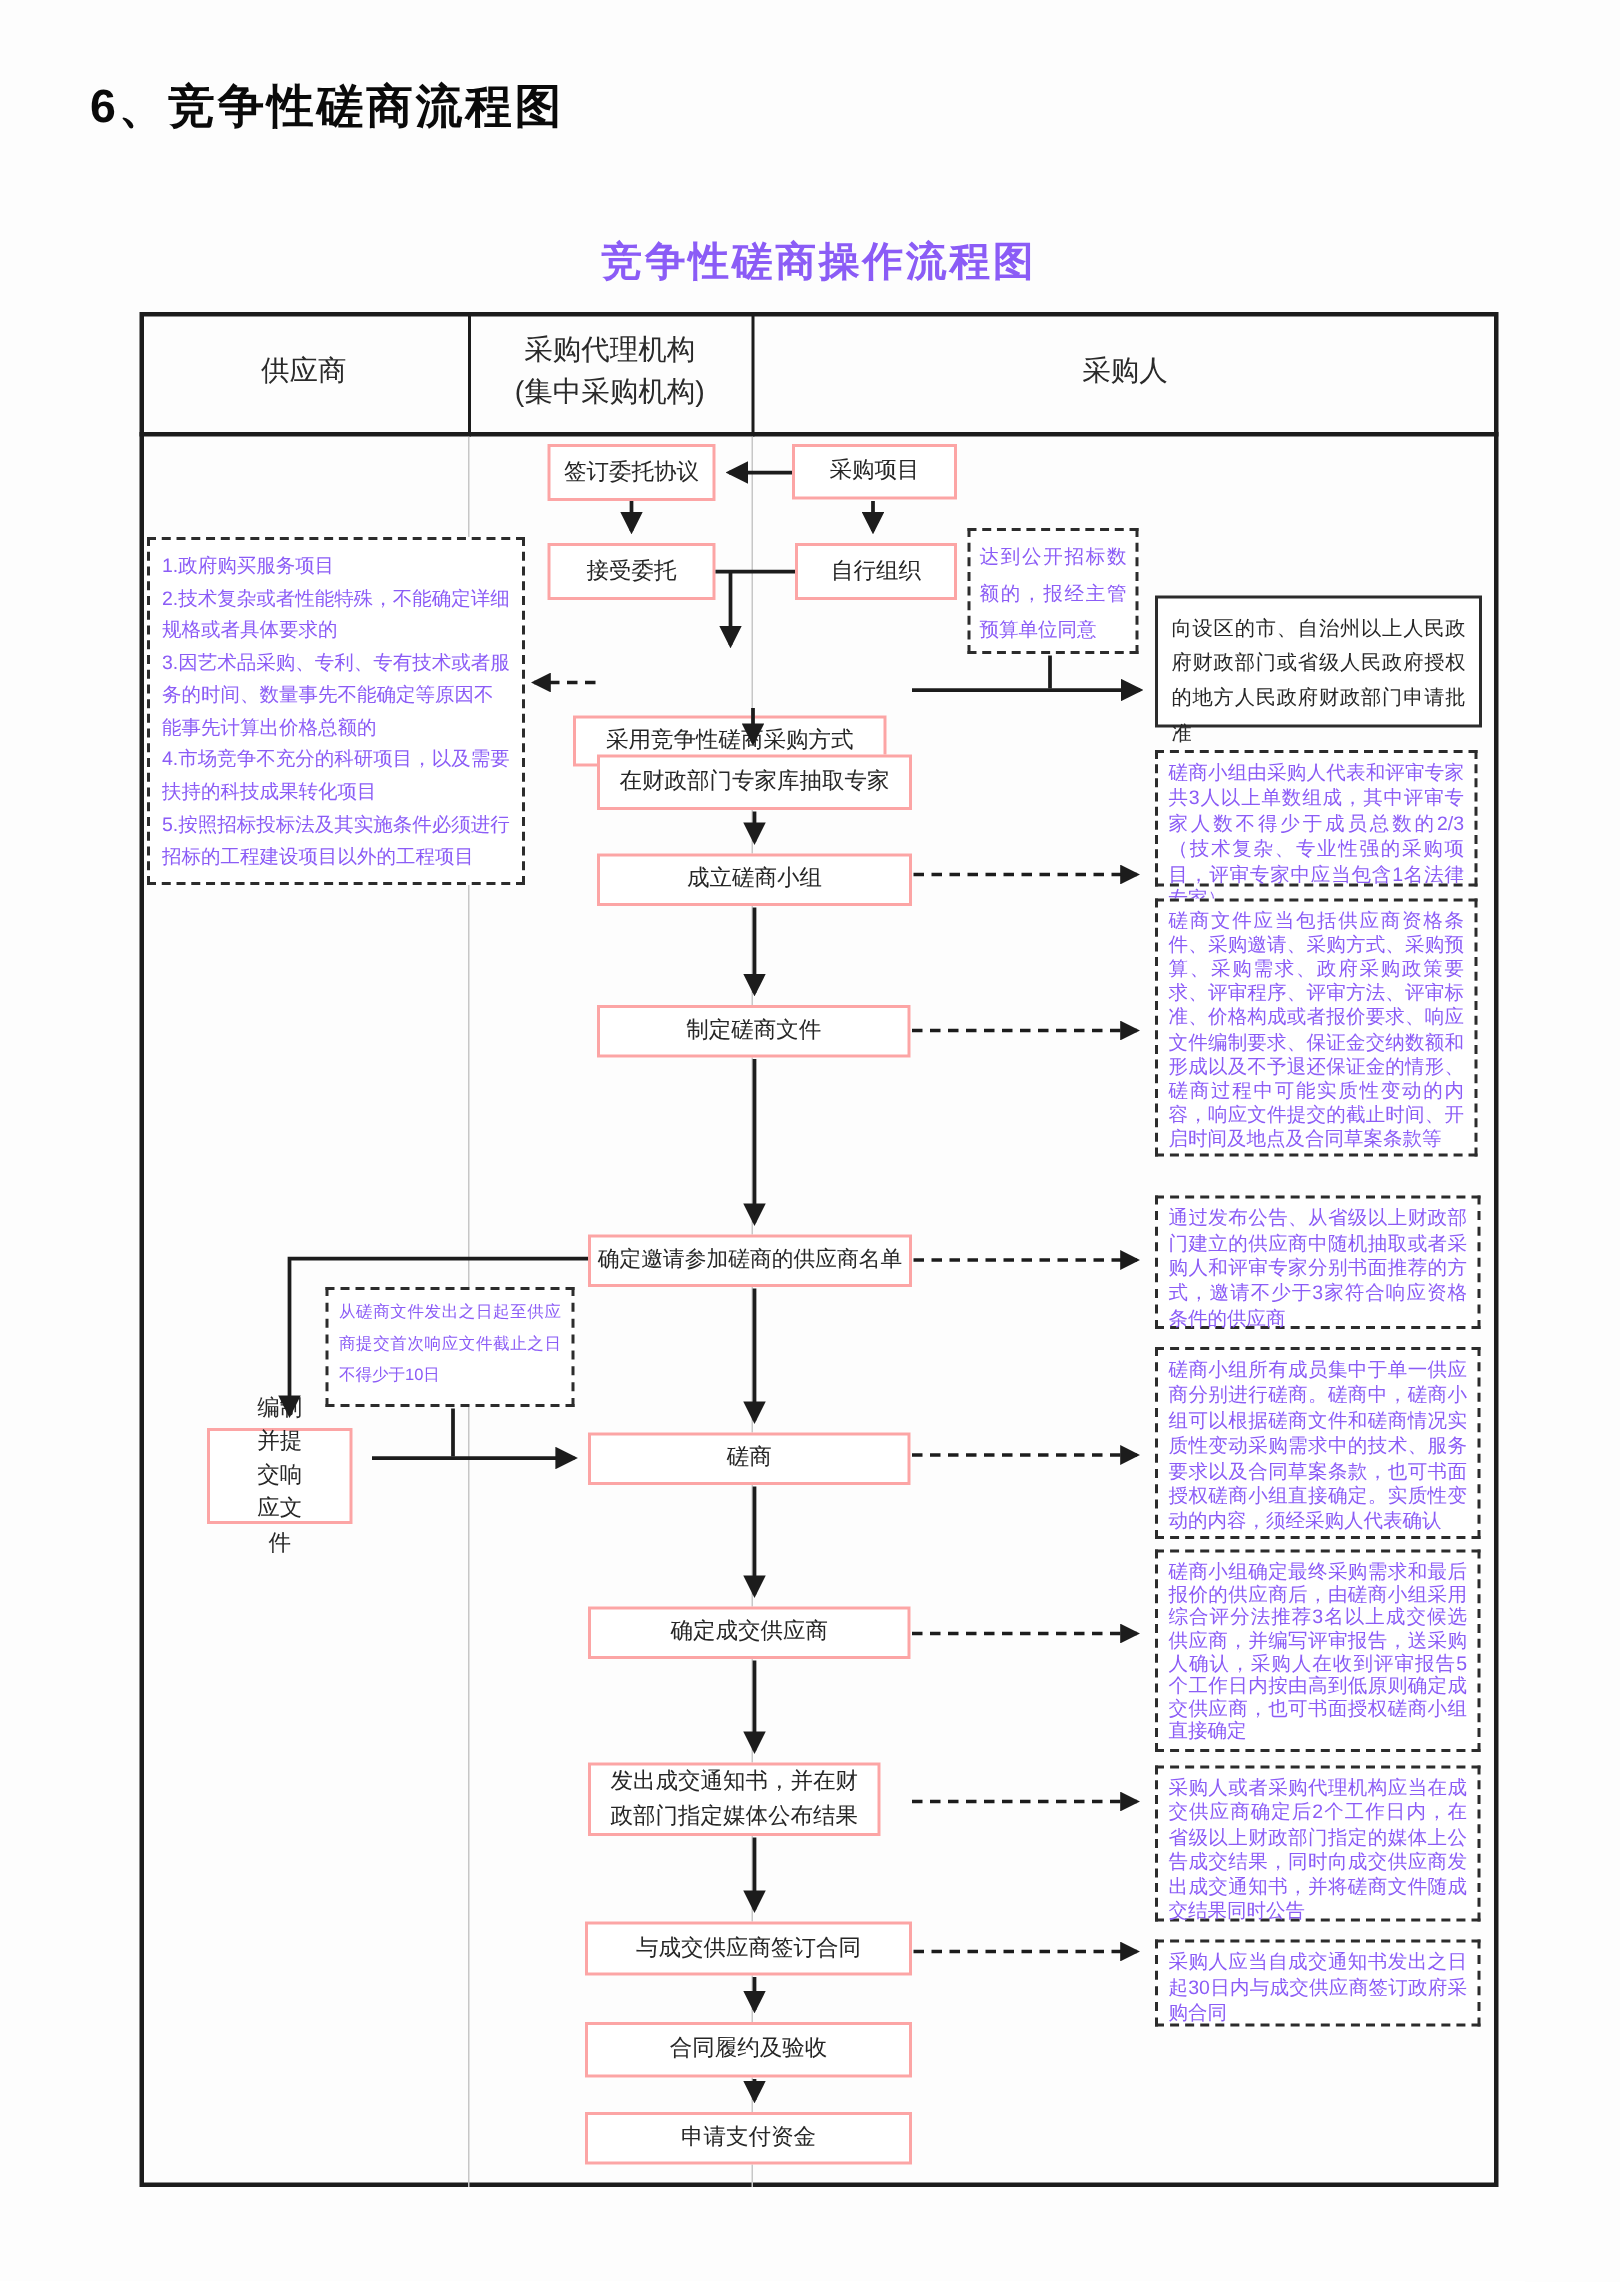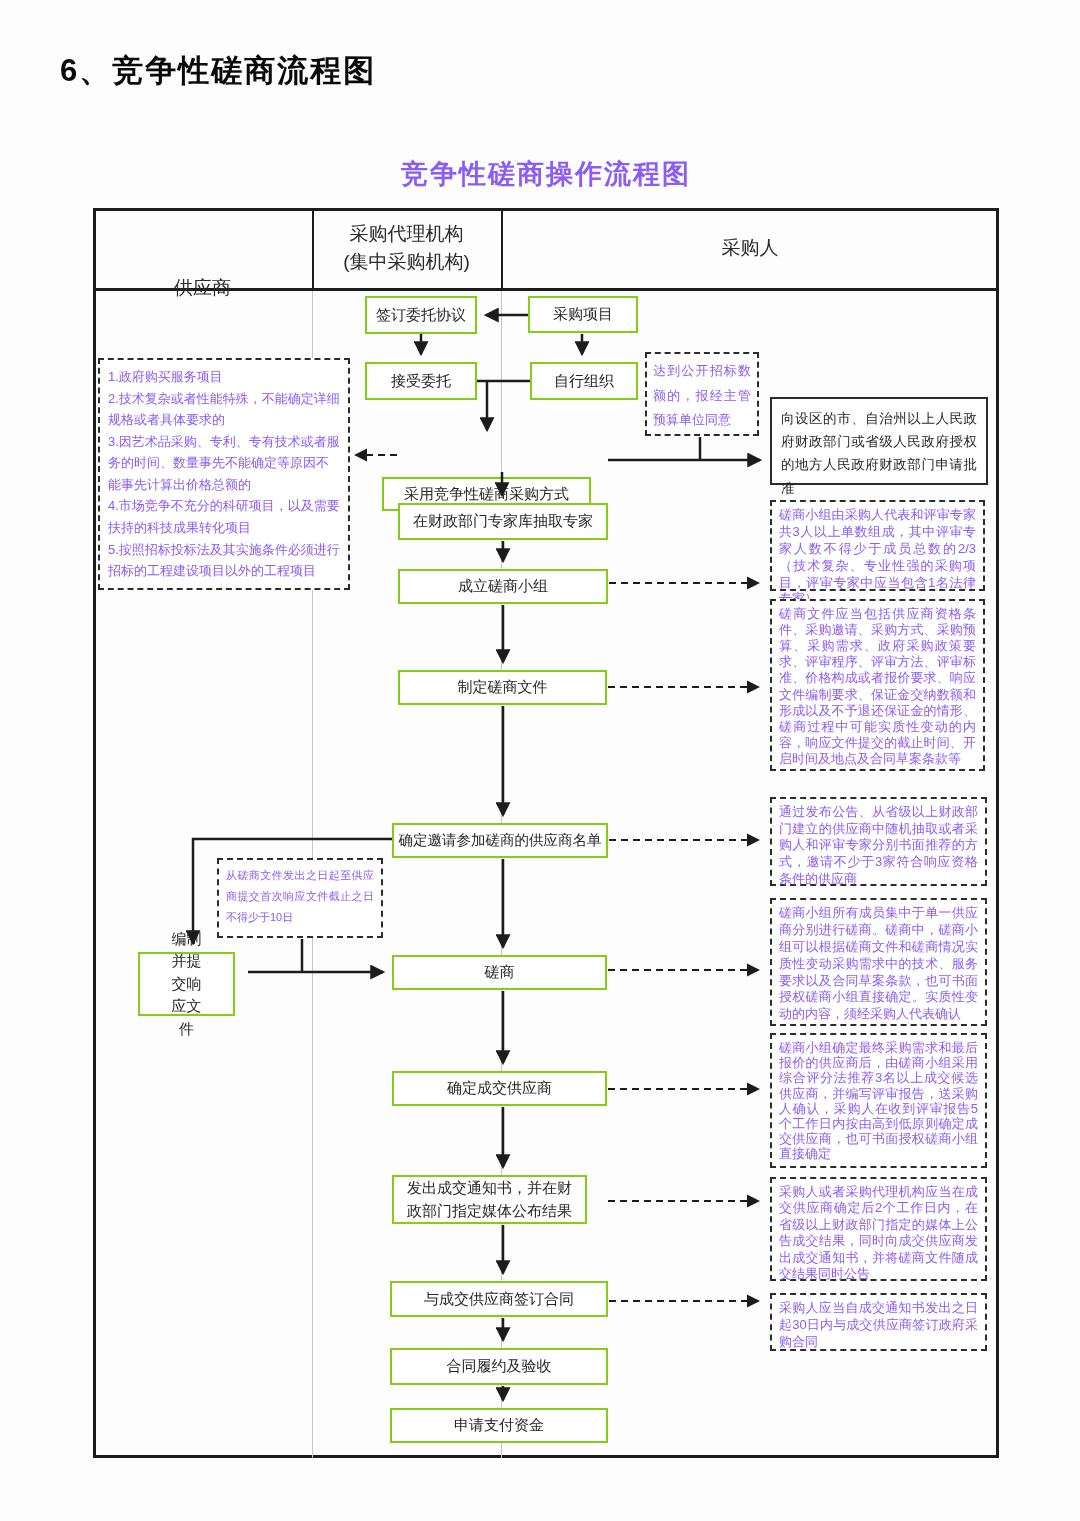--- a/index.html
+++ b/index.html
@@ -7,21 +7,21 @@
   #canvas{position:relative;width:1080px;height:1521px;background:#fdfdfd;overflow:hidden;}
   .abs{position:absolute;box-sizing:border-box;}
   .doc-heading{left:60px;top:50px;font-size:31px;font-weight:bold;color:#0a0a0a;letter-spacing:2px;}
   .chart-title{left:93px;top:156px;width:906px;text-align:center;font-size:27px;font-weight:bold;color:#8b5cf6;letter-spacing:2px;}
   .frame{left:93px;top:208px;width:906px;height:1250px;border:3px solid #1c1c1c;background:transparent;}
   .hdr-line{left:93px;top:288px;width:906px;height:3px;background:#1c1c1c;}
   .vdiv-dark{top:208px;width:2px;height:83px;background:#1c1c1c;}
   .vdiv-light{top:291px;width:1px;height:1167px;background:#c7c7c7;}
   .col-header{top:208px;height:80px;display:flex;align-items:center;justify-content:center;
               font-size:19px;color:#2a2a2a;text-align:center;white-space:pre-line;line-height:1.5;z-index:2;}
-  .node{border:2px solid #84cc16;background:#fff;display:flex;align-items:center;justify-content:center;
+  .node{border:2px solid #fca5a5;background:#fff;display:flex;align-items:center;justify-content:center;
         text-align:center;font-size:15px;color:#262626;line-height:1.5;z-index:2;}
   .nw{white-space:nowrap;}
   .note{border:2px dashed #2c2c2c;background:#fff;font-size:13px;color:#8b5cf6;line-height:1.24;
         padding:5px 7px;text-align:justify;z-index:2;}
   .note-solid{border:2px solid #2c2c2c;background:#fff;font-size:13.5px;color:#262626;line-height:1.72;
         padding:8px 9px;text-align:justify;z-index:2;}
   .note-list{line-height:1.66;white-space:pre-line;text-align:left;padding:6px 8px;}
   .note-loose{font-size:11px;line-height:1.9;padding:5px 7px;}
   .note-loose-sm{font-size:13px;line-height:1.9;padding:5px 6px;}
   .tight{line-height:1.17;}
@@ -35,21 +35,21 @@
   <div class="abs doc-heading">6、竞争性磋商流程图</div>
   <div class="abs chart-title">竞争性磋商操作流程图</div>
 
   <div class="abs frame"></div>
   <div class="abs hdr-line"></div>
   <div class="abs vdiv-dark" style="left:312px;"></div>
   <div class="abs vdiv-dark" style="left:501px;"></div>
   <div class="abs vdiv-light" style="left:312px;"></div>
   <div class="abs vdiv-light" style="left:501px;"></div>
 
-  <div class="abs col-header" style="left:93px;width:219px;margin-top:40px;">供应商</div>
+  <div class="abs col-header" style="left:93px;width:219px;">供应商</div>
   <div class="abs col-header" style="left:312px;width:189px;">采购代理机构
 (集中采购机构)</div>
   <div class="abs col-header" style="left:501px;width:498px;">采购人</div>
 
   <div class="abs node nw" style="left:365px;top:296px;width:112px;height:38px;">签订委托协议</div>
   <div class="abs node nw" style="left:528px;top:296px;width:110px;height:37px;">采购项目</div>
   <div class="abs node nw" style="left:365px;top:362px;width:112px;height:38px;">接受委托</div>
   <div class="abs node nw" style="left:530px;top:362px;width:108px;height:38px;">自行组织</div>
   <div class="abs node nw" style="left:382px;top:438px;width:209px;height:34px;margin-top:39px;">采用竞争性磋商采购方式</div>
   <div class="abs node nw" style="left:398px;top:503px;width:210px;height:37px;">在财政部门专家库抽取专家</div>

